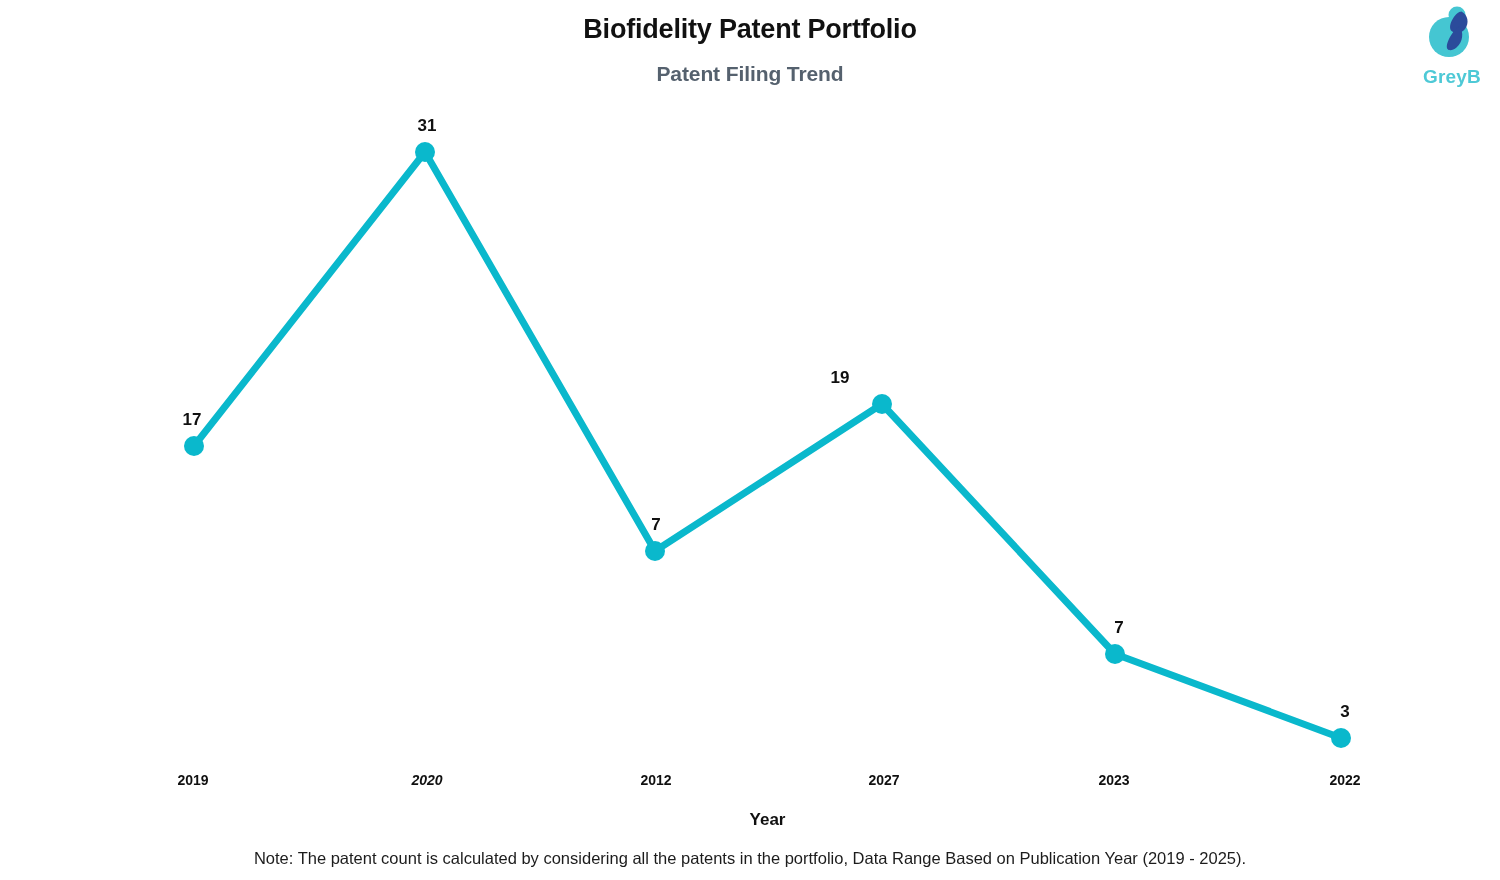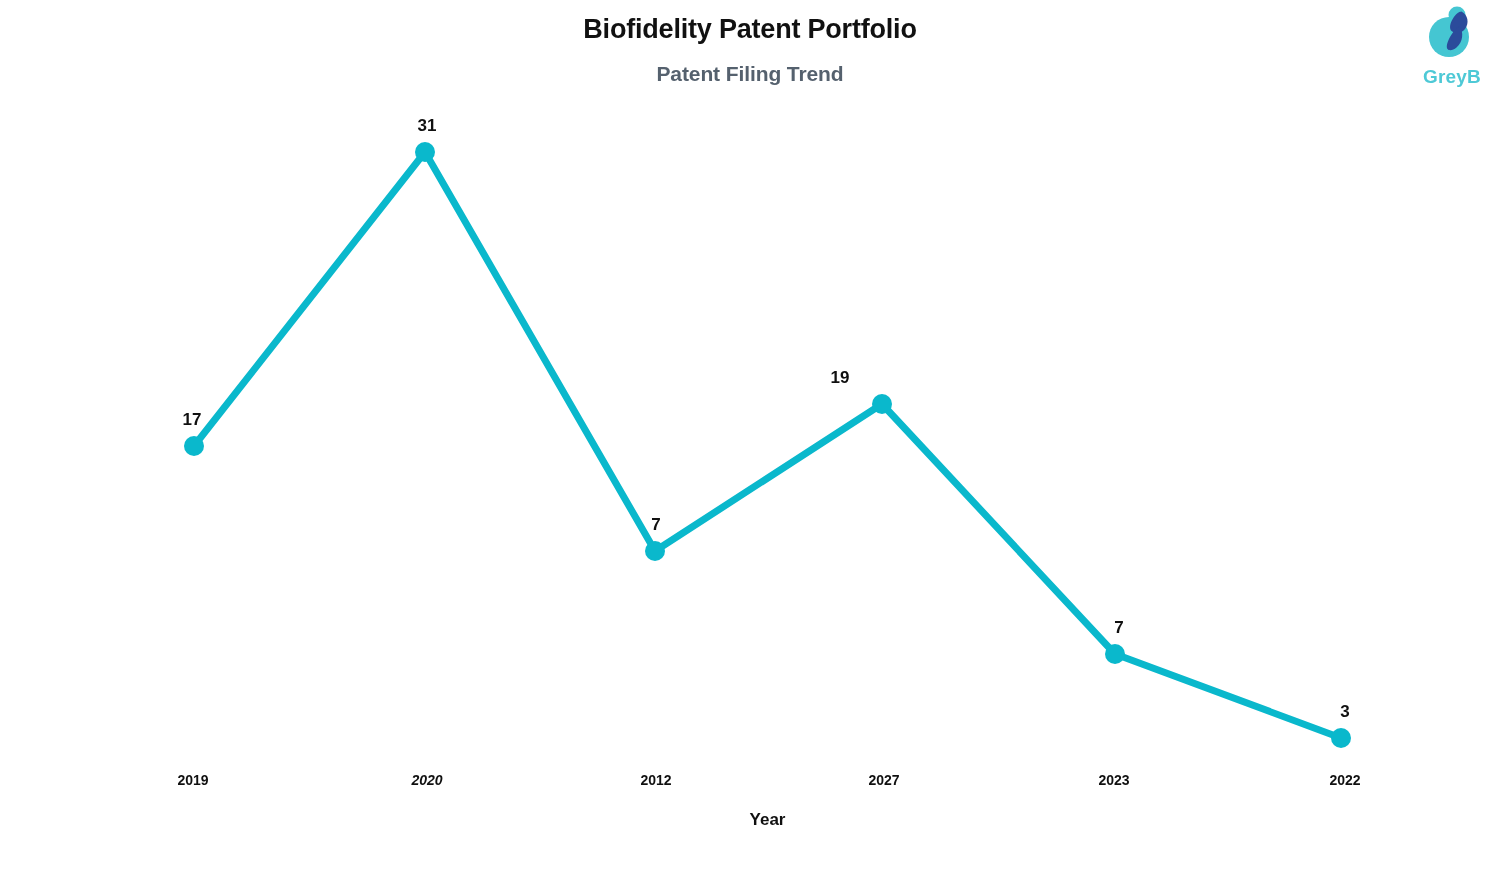--- a/index.html
+++ b/index.html
@@ -171,14 +171,15 @@
       <div class="tick-label" style="left: 193px;">2019</div>
       <div class="tick-label" style="left: 427px; font-style: italic;">2020</div>
       <div class="tick-label" style="left: 656px;">2012</div>
       <div class="tick-label" style="left: 884px;">2027</div>
       <div class="tick-label" style="left: 1114px;">2023</div>
       <div class="tick-label" style="left: 1345px;">2022</div>
     </div>
 
   <div class="axis-title">Year</div>
 
+  <div class="note">Note: The patent count is calculated by considering all the patents in the portfolio, Data Range Based on Publication Year (2019 - 2025).</div>
 
 </div>
 
 </body></html>

